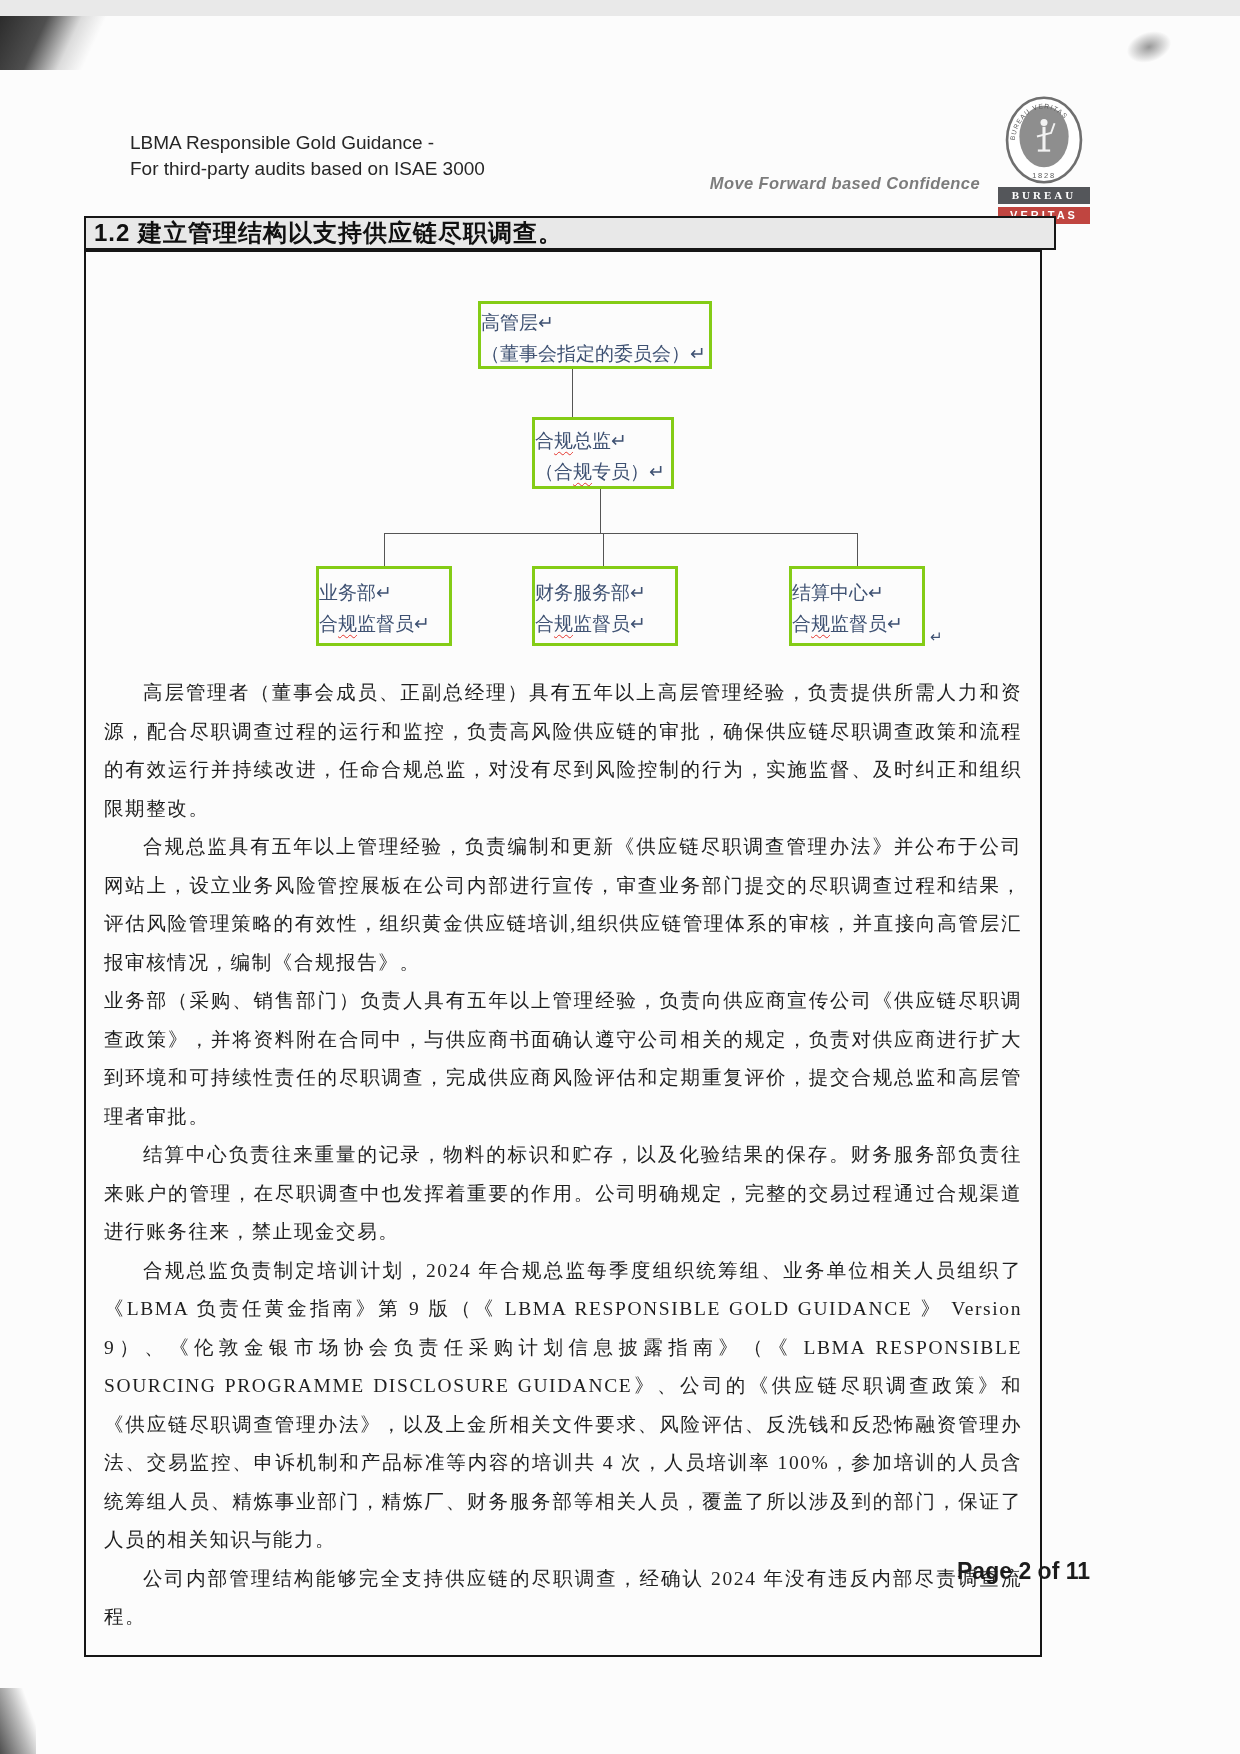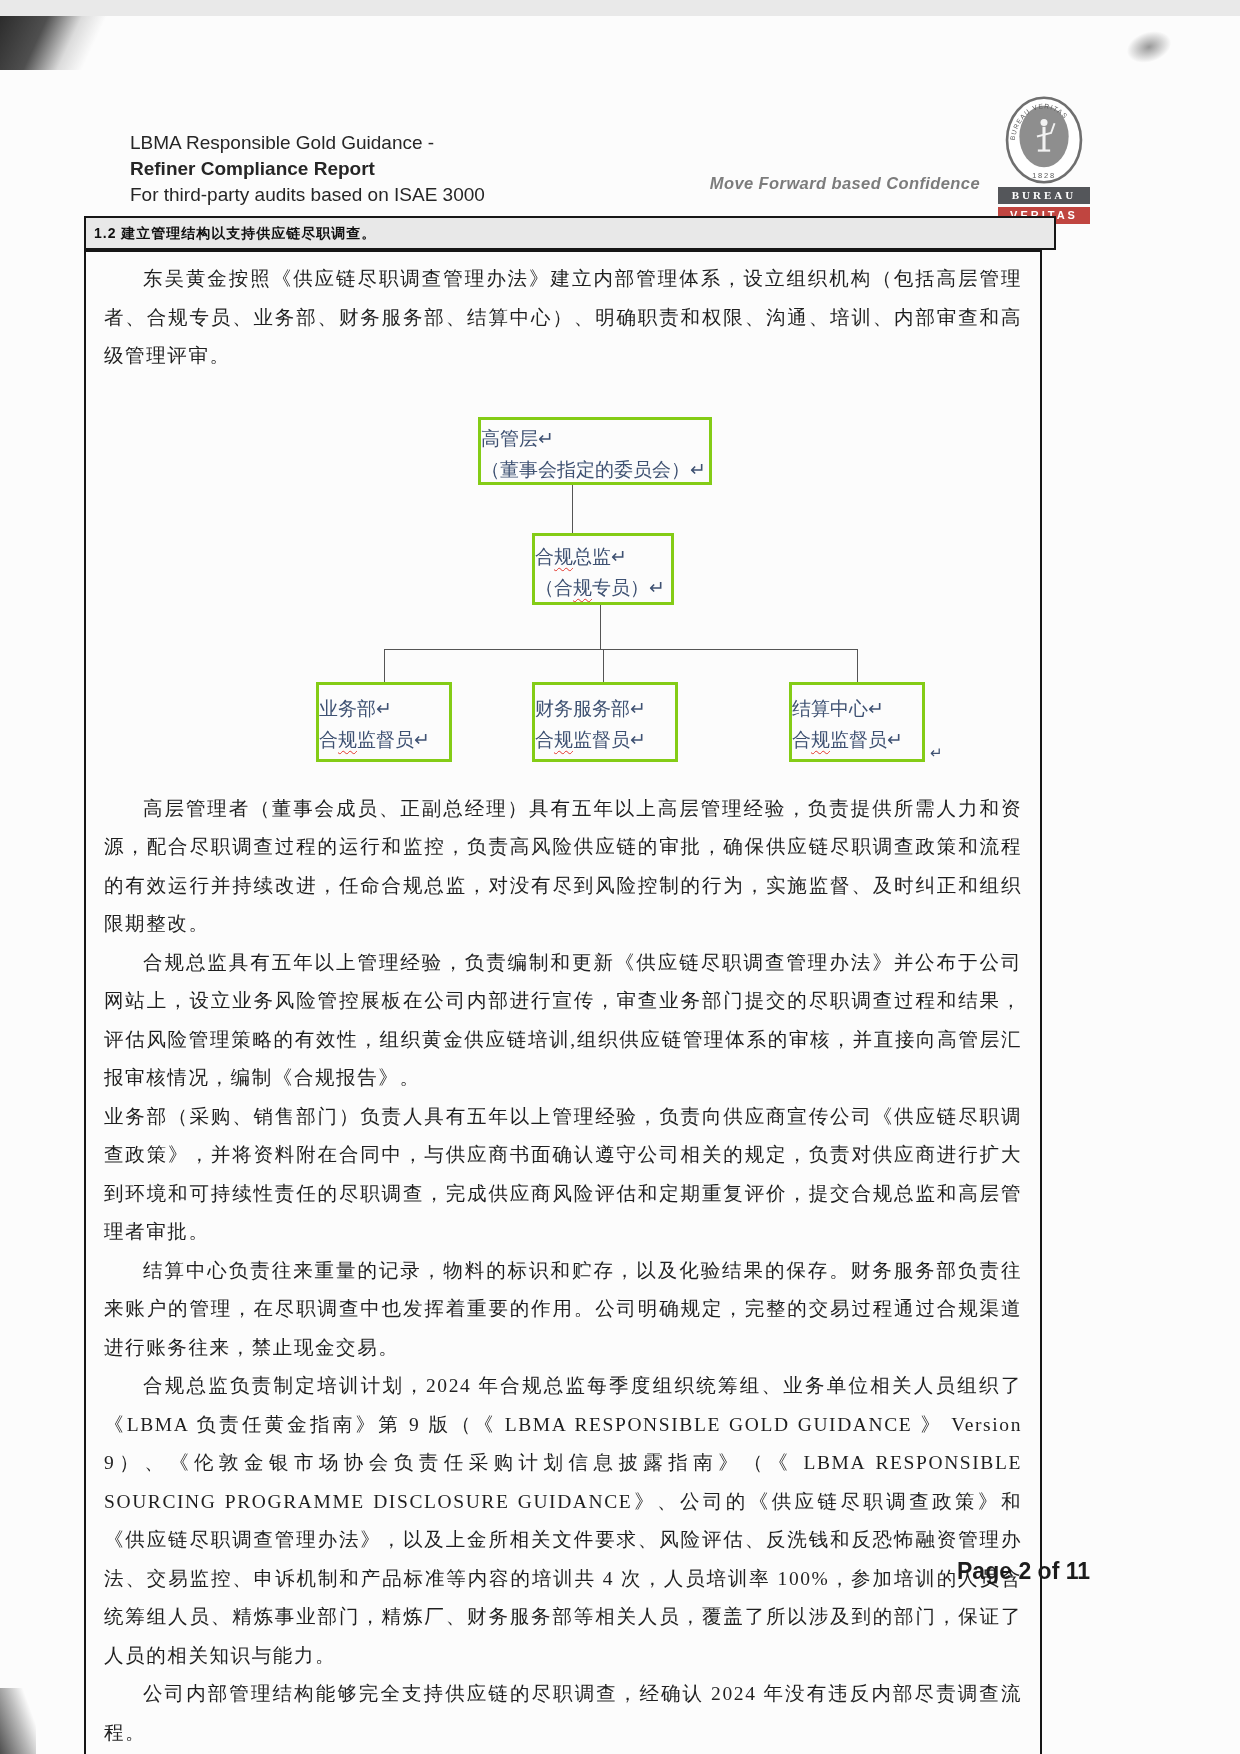--- a/index.html
+++ b/index.html
@@ -27,21 +27,21 @@
   .bv-emblem{display:block; margin:0 auto;}
   .bv-bar{width:92px; height:17px; margin-top:3px; text-align:center;
     font-family:"Liberation Sans", sans-serif; font-weight:bold; font-size:11px;
     letter-spacing:3px; color:#ffffff; line-height:17px;}
   .bv-bar.bureau{background:#54565a;font-family:Liberation Serif, serif;}
   .bv-bar.veritas{background:#c04540;}
   
   .section-heading{
     position:absolute; left:84px; top:200px; width:954px; height:26px;
     background:#e8e8e8; border:2px solid #161616; padding:2px 6px 2px 8px;
-    font-family:"Liberation Sans", sans-serif; font-weight:bold; font-size:14px;
+    font-family:"Liberation Sans", sans-serif; font-weight:bold; font-size:24px;
     letter-spacing:1px; color:#101010; line-height:26px;
   }
   
   .content-box{
     position:absolute; left:84px; top:234px; width:918px; min-height:1240px;
     border:2px solid #161616; padding:8px 18px 18px 18px; background:transparent;
   }
   .para{
     margin:0; text-align:justify; font-size:19.5px; line-height:38.5px;
     letter-spacing:1.6px; color:#1f1f1f;
@@ -77,21 +77,20 @@
 <body>
 
 <div class="page">
 
   <div class="smudge smudge-tl"></div>
   <div class="smudge smudge-tr"></div>
   <div class="smudge smudge-bl"></div>
 
   <div class="title-block">
     <div>LBMA Responsible Gold Guidance -</div>
-    <div class="title-bold">Refiner Compliance Report</div>
     <div>For third-party audits based on ISAE 3000</div>
   </div>
 
   <div class="tagline">Move Forward based Confidence</div>
 
   <div class="bv-logo">
     <svg class="bv-emblem" width="80" height="88" viewBox="0 0 90 100">
       <ellipse cx="45" cy="50" rx="42" ry="48" fill="#ffffff" stroke="#6f6f6f" stroke-width="3"></ellipse>
       <ellipse cx="45" cy="46" rx="28" ry="35" fill="#8e8e8e"></ellipse>
       <path id="ringArc" d="M 11 58 A 34 44 0 1 1 79 58" fill="none"></path>
@@ -105,21 +104,20 @@
       <text x="45" y="93" text-anchor="middle" font-family="Liberation Sans, sans-serif" font-size="8.5" fill="#5c5c5c" letter-spacing="2">1828</text>
     </svg>
     <div class="bv-bar bureau">BUREAU</div>
     <div class="bv-bar veritas">VERITAS</div>
   </div>
 
   <div class="section-heading">1.2 建立管理结构以支持供应链尽职调查。</div>
 
   <div class="content-box">
 
-    <p class="para indent">东吴黄金按照《供应链尽职调查管理办法》建立内部管理体系，设立组织机构（包括高层管理者、合规专员、业务部、财务服务部、结算中心）、明确职责和权限、沟通、培训、内部审查和高级管理评审。</p>
 
     <div class="org-chart">
       <div class="org-box box-top">
         <div class="bline">高管层↵</div>
         <div class="bline">（董事会指定的委员会）↵</div>
       </div>
 
       <div class="conn v1"></div>
 
       <div class="org-box box-mid">

